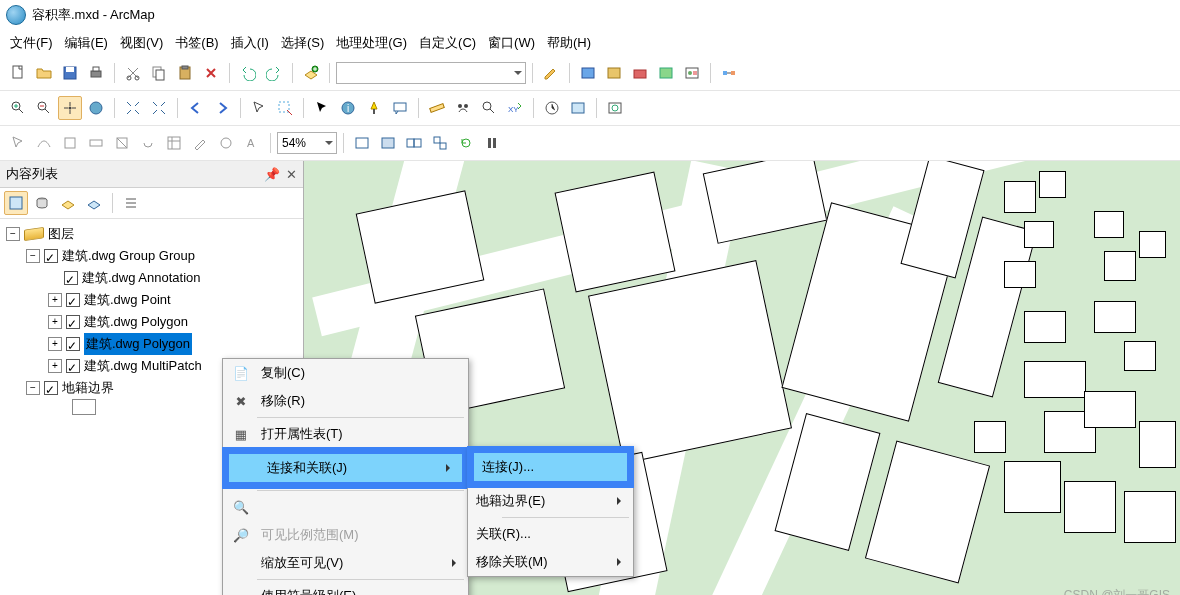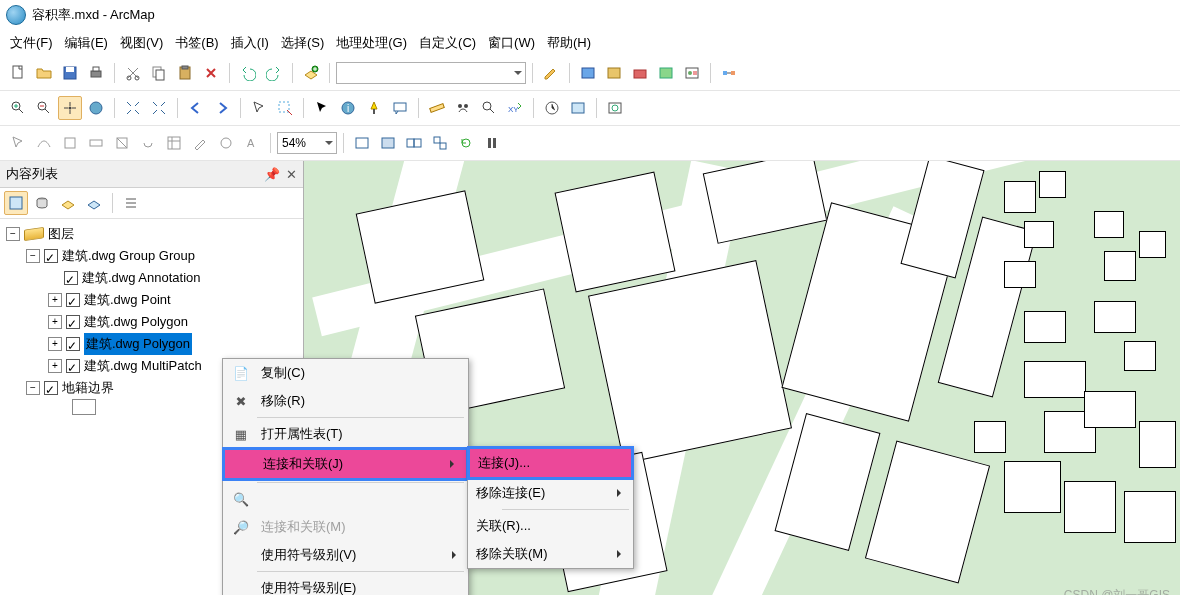--- a/index.html
+++ b/index.html
@@ -30,21 +30,21 @@
 .layers-icon{display:inline-block;width:18px;height:14px;margin-right:4px;background:linear-gradient(#ffe28a,#e8b53b);border:1px solid #b58a1e;transform:skewY(-8deg) scaleY(.7);border-radius:2px}
 .selected{background:#0078d7;color:#000000;padding:0 2px}
 .swatch{display:inline-block;width:22px;height:14px;margin-left:70px;border:1px solid #888}
 .map{flex:1;position:relative;overflow:hidden}
 .map-bg{position:absolute;inset:0;background:#d4ead0}
 .bld{position:absolute;background:#fff;border:1px solid #000}
 .road{position:absolute;background:#fff}
 .ctx{position:absolute;background:#f5f5f5;border:1px solid #a0a0a0;box-shadow:2px 2px 6px rgba(0,0,0,.3);font-size:13px;z-index:50}
 .ctx-item{display:flex;align-items:center;height:28px;padding:0 24px 0 8px;gap:10px;position:relative}
 .ctx-item .ico{width:20px;height:20px;display:flex;align-items:center;justify-content:center;color:#555}
-.ctx-item.hov{background:#ec4899;border:3px solid #3b82f6;margin:-1px}
+.ctx-item.hov{background:#7dd3fc;border:7px solid #3b82f6;margin:-1px}
 .ctx-item.arrow::after{content:"";position:absolute;right:8px;top:10px;border:4px solid transparent;border-left-color:#333}
 .ctx-sep{height:1px;background:#d0d0d0;margin:2px 4px 2px 34px}
 .ctx .lbl{flex:1}
 .ctx.main{width:245px}
 .ctx.sub{width:165px}
 .disabled{color:#a0a0a0}
 .watermark{position:absolute;right:10px;bottom:6px;color:rgba(120,120,120,.55);font-size:12px;z-index:40}
 </style>
 </head>
 <body>
@@ -550,39 +550,39 @@
     <div class="ctx-item hov arrow">
         <span class="ico"></span>
         <span class="lbl">连接和关联(J)</span>
       </div>
     <div class="ctx-sep"></div>
     <div class="ctx-item">
         <span class="ico">🔍</span>
       </div>
     <div class="ctx-item disabled">
         <span class="ico">🔎</span>
-        <span class="lbl">连接和关联(M)</span>
+        <span class="lbl">可见比例范围(M)</span>
       </div>
     <div class="ctx-item arrow">
         <span class="ico"></span>
-        <span class="lbl">使用符号级别(V)</span>
+        <span class="lbl">缩放至可见(V)</span>
       </div>
     <div class="ctx-sep"></div>
     <div class="ctx-item">
         <span class="ico"></span>
         <span class="lbl">使用符号级别(E)</span>
       </div>
   </div>
 
   <div class="ctx sub" style="left:467px;top:285px">
     <div class="ctx-item hov">
         <span class="lbl">连接(J)...</span>
       </div>
     <div class="ctx-item arrow">
-        <span class="lbl">移除连接(E)</span>
+        <span class="lbl">地籍边界(E)</span>
       </div>
     <div class="ctx-sep"></div>
     <div class="ctx-item">
         <span class="lbl">关联(R)...</span>
       </div>
     <div class="ctx-item arrow">
         <span class="lbl">移除关联(M)</span>
       </div>
   </div>
 </div>

